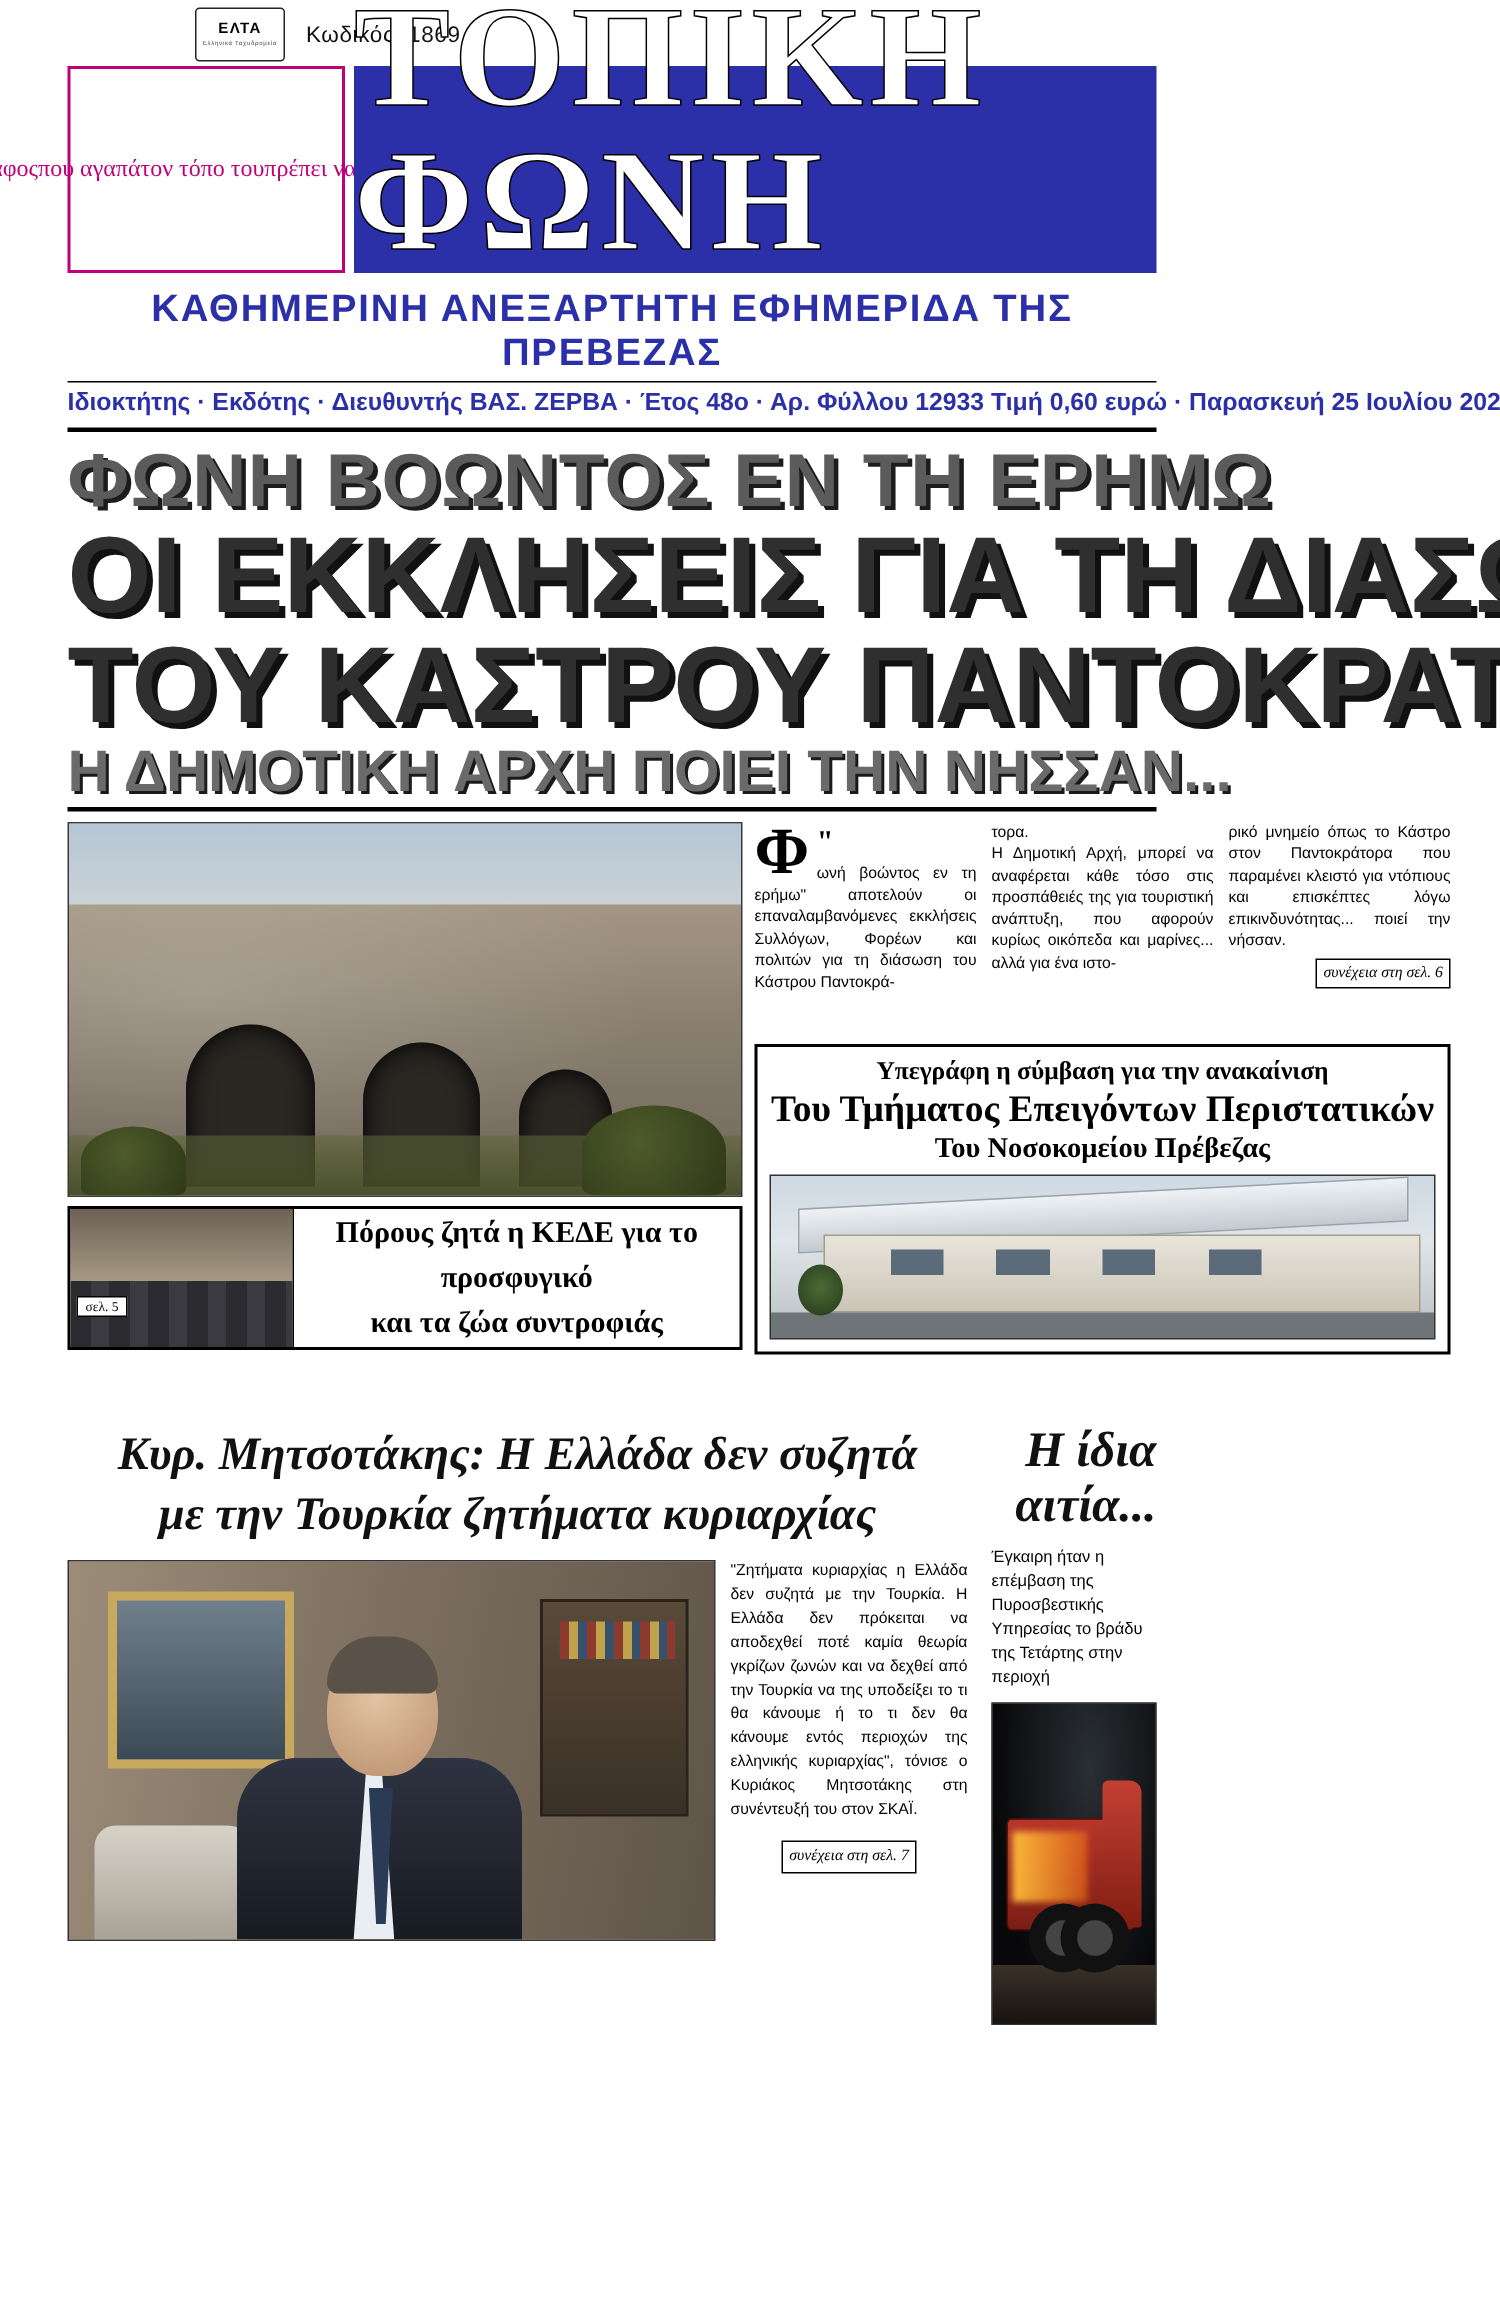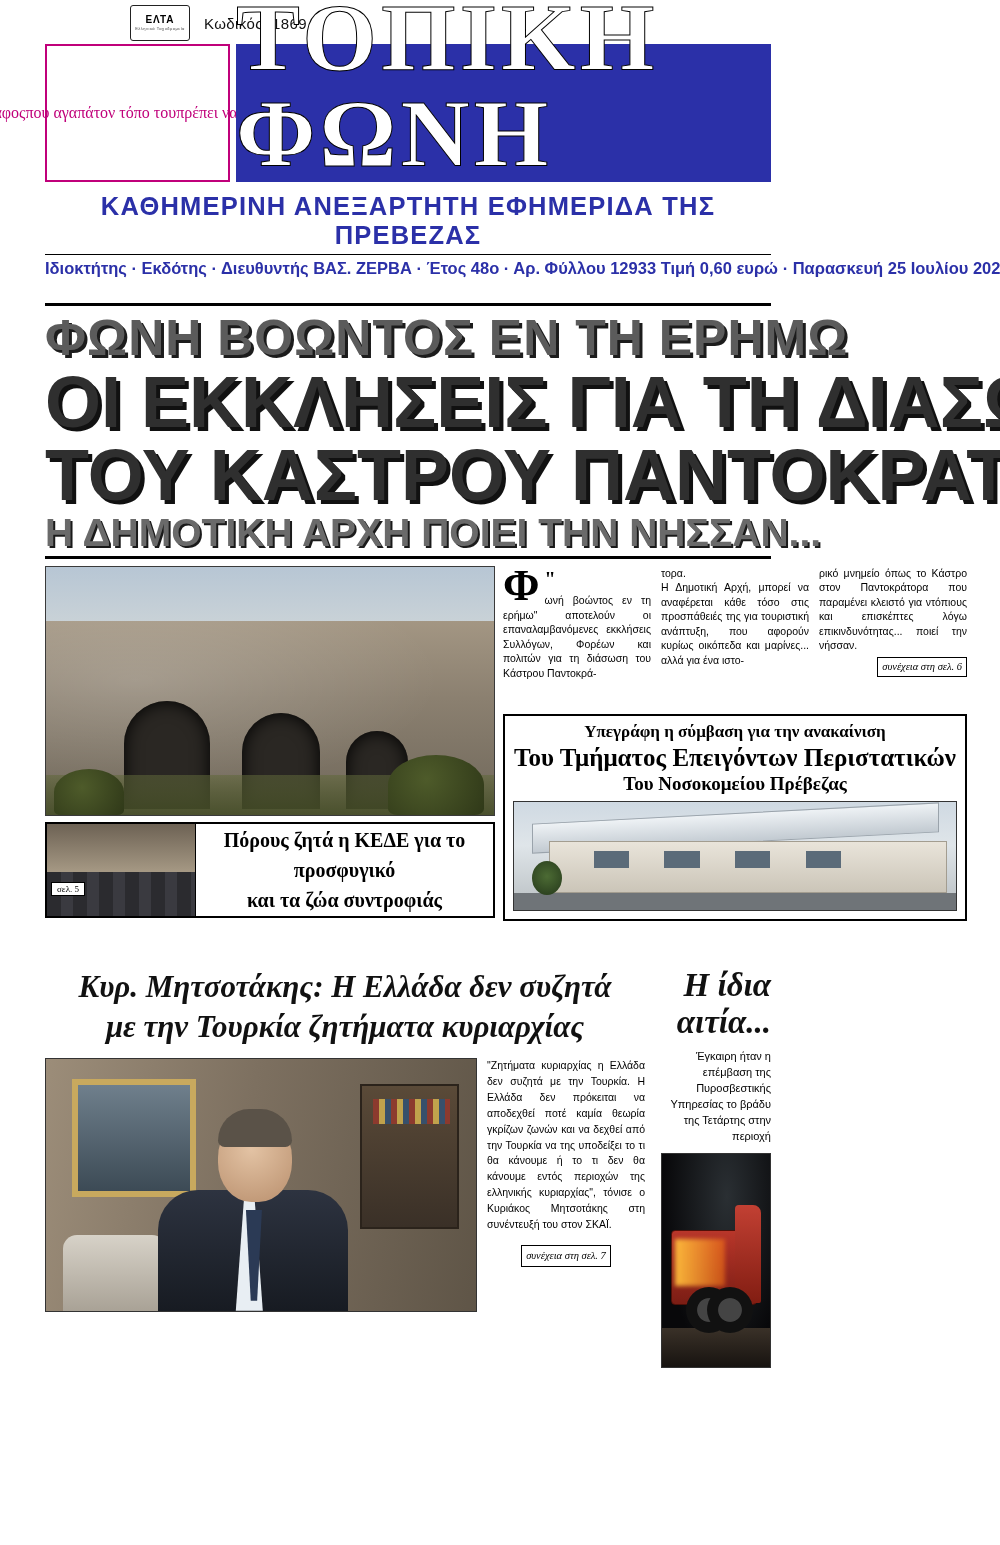--- a/index.html
+++ b/index.html
@@ -119,21 +119,21 @@
     color: #2b30a8;
     padding: 4px 0 5px;
     white-space: nowrap;
   }
 
   
   .headline-wrap {
     border-top: 3px solid #000;
     border-bottom: 3px solid #000;
     padding: 6px 0 4px;
-    margin-top: 20px;
+    margin-top: 2px;
   }
   .kicker, .bigline, .subhead {
     text-align: center;
     font-family: "Liberation Sans", sans-serif;
     font-weight: bold;
     color: #5b5b5b;
     text-shadow: 3px 3px 0 #1c1c1c;
     line-height: .96;
     white-space: nowrap;
   }
@@ -452,21 +452,21 @@
     text-align: right;
     font-family: "Liberation Serif", serif;
     font-weight: bold;
     font-style: italic;
     font-size: 33px;
     color: #111;
   }
   .br-lead {
     font-size: 11px;
     line-height: 1.45;
-    text-align: right;
+    text-align: left;
     margin-top: 8px;
   }
   .fire-photo {
     margin-top: 8px;
     width: 100%;
     height: 215px;
     border: 1px solid #333;
     box-sizing: border-box;
     position: relative;
     overflow: hidden;

